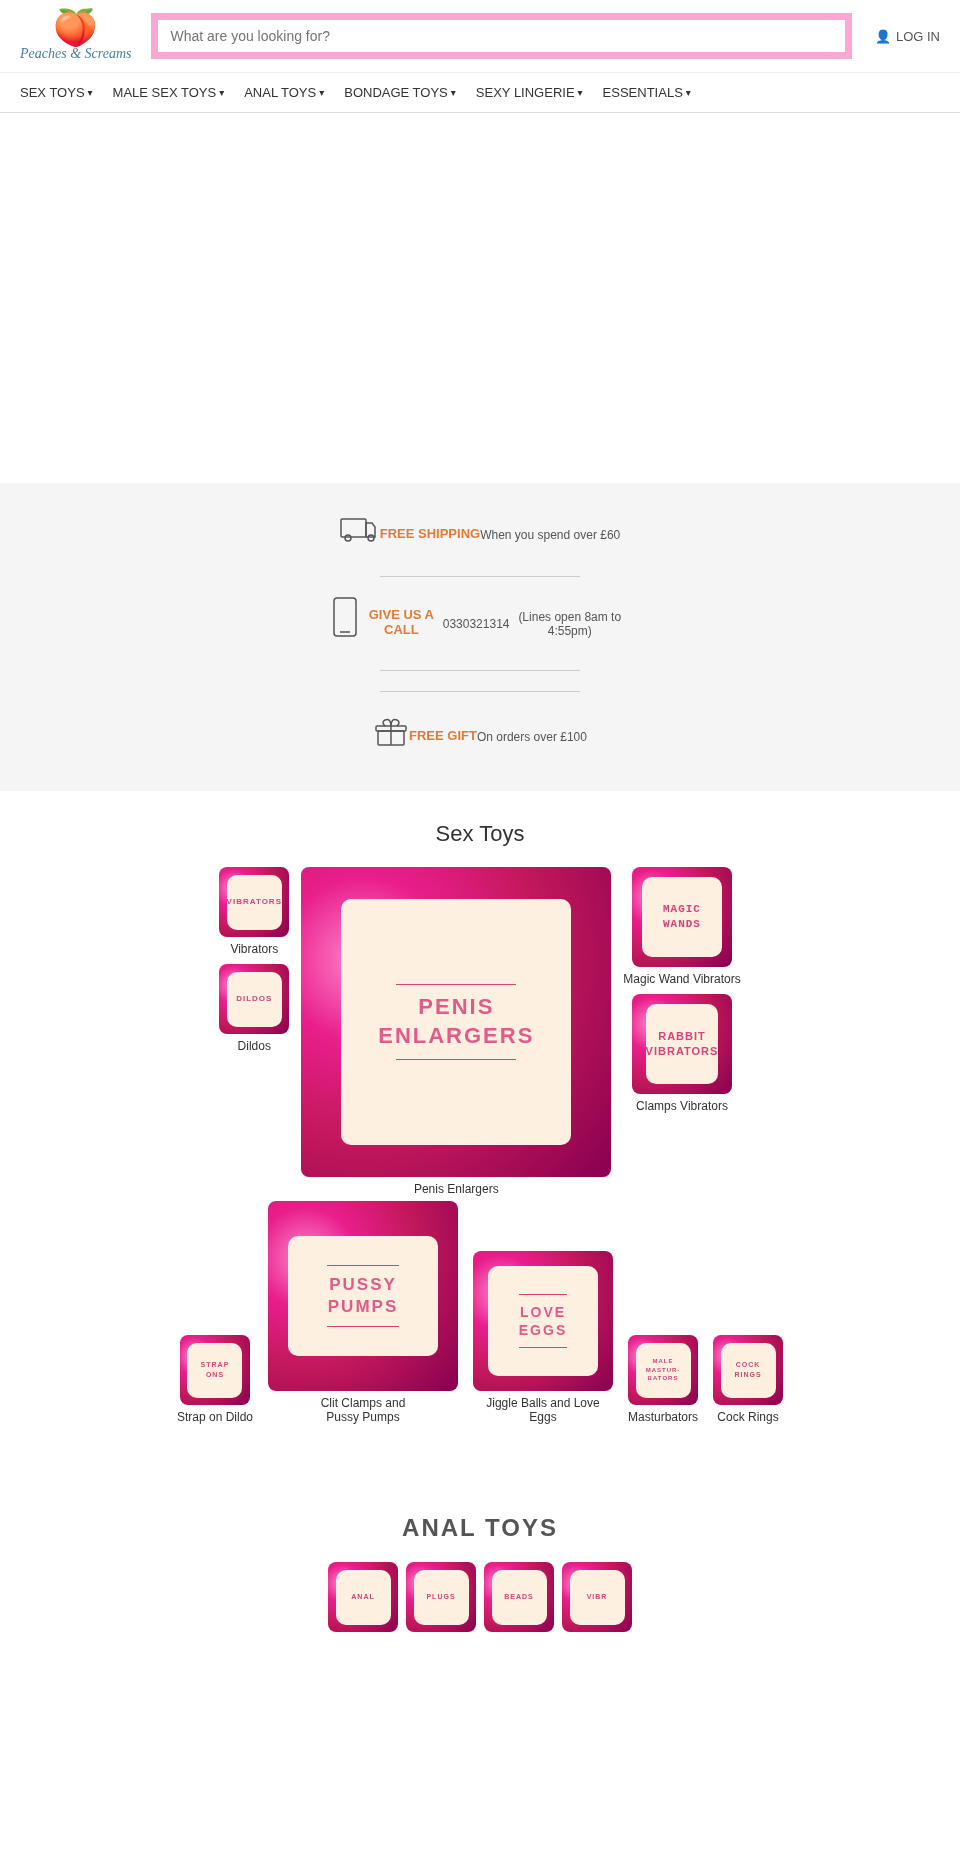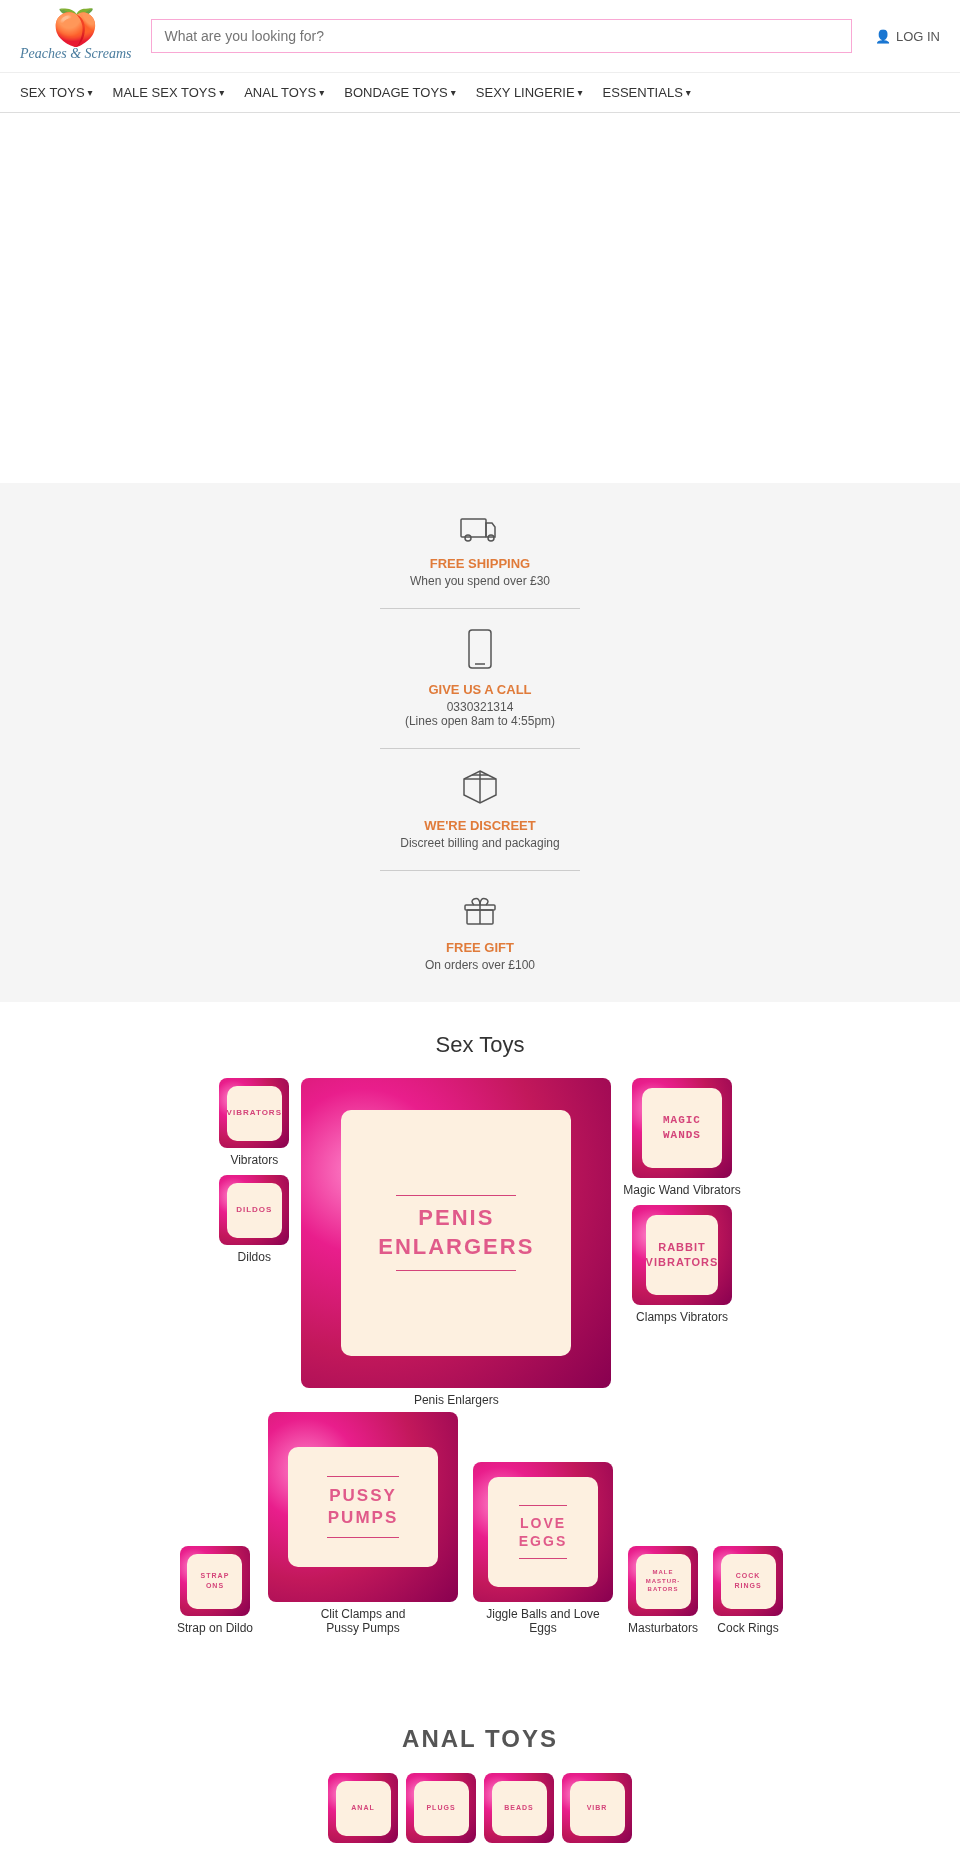--- a/index.html
+++ b/index.html
@@ -3,33 +3,33 @@
   <meta charset="utf-8">
   <style>
     * { margin: 0; padding: 0; box-sizing: border-box; }
     body { font-family: Arial, sans-serif; background: #fff; color: #333; width: 960px; }
 
     
     .header { display: flex; align-items: center; padding: 10px 20px; border-bottom: 1px solid #eee; }
     .logo-area { display: flex; flex-direction: column; align-items: center; margin-right: 20px; }
     .logo-text { font-family: 'Georgia', serif; color: #4a7c9e; font-size: 14px; font-style: italic; }
     .search-bar { flex: 1; }
-    .search-bar input { width: 100%; padding: 8px 12px; border: 1px solid #f9a8d4; font-size: 14px; color: #4c1d95; }
+    .search-bar input { width: 100%; padding: 8px 12px; border: 7px solid #f9a8d4; font-size: 14px; color: #4c1d95; }
     .header-right { display: flex; align-items: center; margin-left: 20px; color: #555; font-size: 13px; cursor: pointer; }
     .header-right span { margin-left: 4px; }
 
     
     .nav { background: #fff; border-bottom: 1px solid #ddd; padding: 0 20px; display: flex; align-items: center; height: 40px; }
     .nav-item { font-size: 13px; color: #333; margin-right: 20px; cursor: pointer; display: flex; align-items: center; gap: 3px; text-transform: uppercase; font-weight: 500; }
     .nav-chevron { font-size: 10px; }
 
     
     .info-section { background: #f5f5f5; padding: 30px 20px; display: flex; flex-direction: column; align-items: center; }
     .info-grid { display: flex; flex-direction: column; align-items: center; gap: 20px; max-width: 300px; }
-    .info-item { display: flex; flex-direction: column; align-items: center; text-align: center; }
+    .info-item { display: flex; flex-direction: row; align-items: center; text-align: center; }
     .info-icon { font-size: 28px; margin-bottom: 6px; color: #555; }
     .info-title { color: #e07b3a; font-size: 13px; font-weight: bold; margin-bottom: 3px; }
     .info-desc { font-size: 12px; color: #555; }
 
     
     .section-title { text-align: center; font-size: 22px; font-weight: normal; color: #333; margin: 30px 0 20px; }
     .section-title-caps { text-align: center; font-size: 24px; font-weight: bold; color: #555; margin: 30px 0 20px; letter-spacing: 2px; }
 
     
     .toys-section { padding: 0 20px 20px; }
@@ -112,47 +112,35 @@
     <div class="info-item">
       <div class="info-icon">
         <svg width="40" height="30" viewBox="0 0 40 30" fill="none" stroke="#555" stroke-width="1.5">
           <rect x="1" y="6" width="25" height="18" rx="1"></rect>
           <path d="M26 10 L26 24 L35 24 L35 14 L32 10 Z"></path>
           <circle cx="8" cy="25" r="3"></circle>
           <circle cx="31" cy="25" r="3"></circle>
         </svg>
       </div>
       <div class="info-title">FREE SHIPPING</div>
-      <div class="info-desc">When you spend over £30</div>
+      <div class="info-desc">When you spend over £60</div>
     </div>
     <div style="width:200px;height:1px;background:#ccc;"></div>
     <div class="info-item">
       <div class="info-icon">
         <svg width="30" height="40" viewBox="0 0 30 40" fill="none" stroke="#555" stroke-width="1.5">
           <rect x="4" y="1" width="22" height="38" rx="3"></rect>
           <line x1="10" y1="35" x2="20" y2="35"></line>
         </svg>
       </div>
       <div class="info-title">GIVE US A CALL</div>
       <div class="info-desc">0330321314</div>
       <div class="info-desc">(Lines open 8am to 4:55pm)</div>
     </div>
     <div style="width:200px;height:1px;background:#ccc;"></div>
-    <div class="info-item">
-      <div class="info-icon">
-        <svg width="36" height="36" viewBox="0 0 36 36" fill="none" stroke="#555" stroke-width="1.5">
-          <path d="M18 2 L34 10 L34 26 L18 34 L2 26 L2 10 Z"></path>
-          <line x1="18" y1="2" x2="18" y2="34"></line>
-          <line x1="2" y1="10" x2="34" y2="10"></line>
-          <path d="M10 6 L26 6"></path>
-        </svg>
-      </div>
-      <div class="info-title">WE'RE DISCREET</div>
-      <div class="info-desc">Discreet billing and packaging</div>
-    </div>
     <div style="width:200px;height:1px;background:#ccc;"></div>
     <div class="info-item">
       <div class="info-icon">
         <svg width="36" height="36" viewBox="0 0 36 36" fill="none" stroke="#555" stroke-width="1.5">
           <rect x="3" y="14" width="30" height="5" rx="1"></rect>
           <rect x="5" y="19" width="26" height="14" rx="1"></rect>
           <path d="M18 14 Q18 6 12 8 Q8 10 12 14"></path>
           <path d="M18 14 Q18 6 24 8 Q28 10 24 14"></path>
           <line x1="18" y1="14" x2="18" y2="33"></line>
         </svg>

